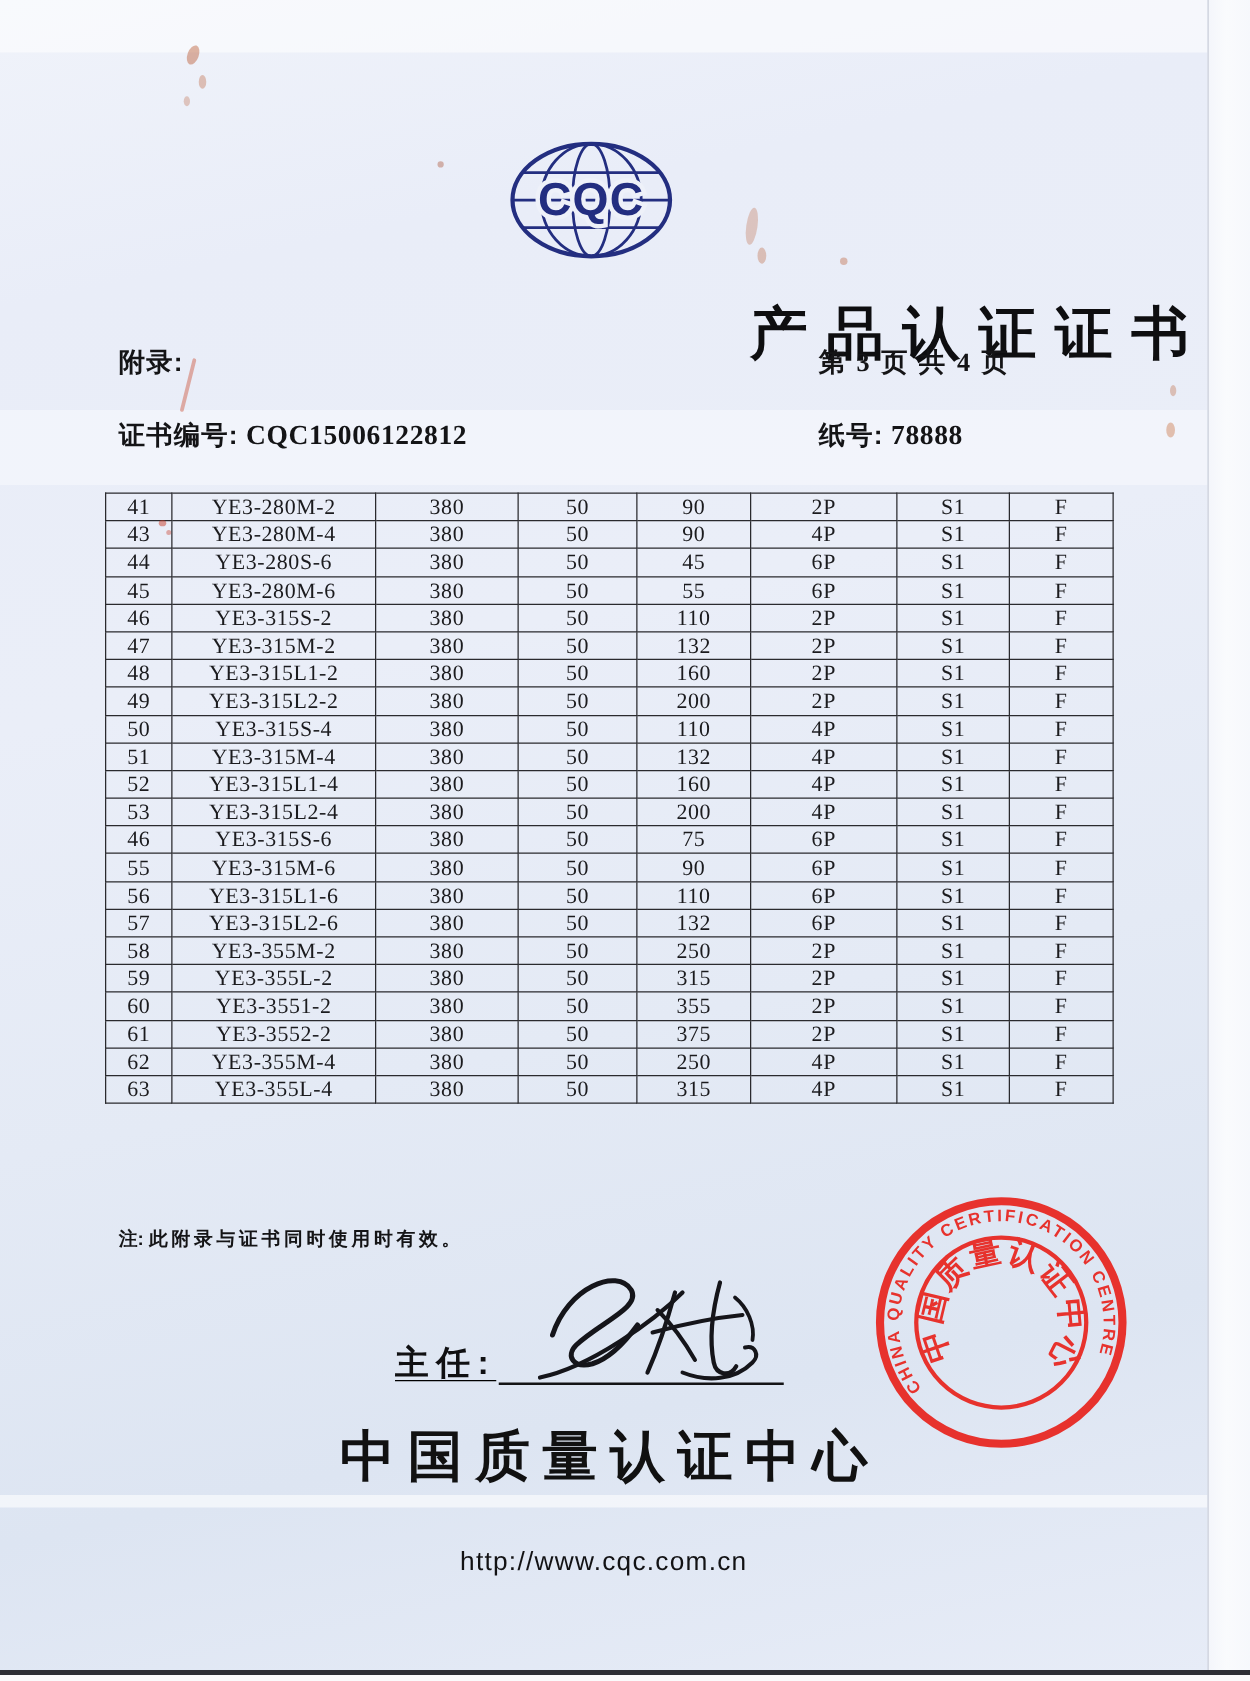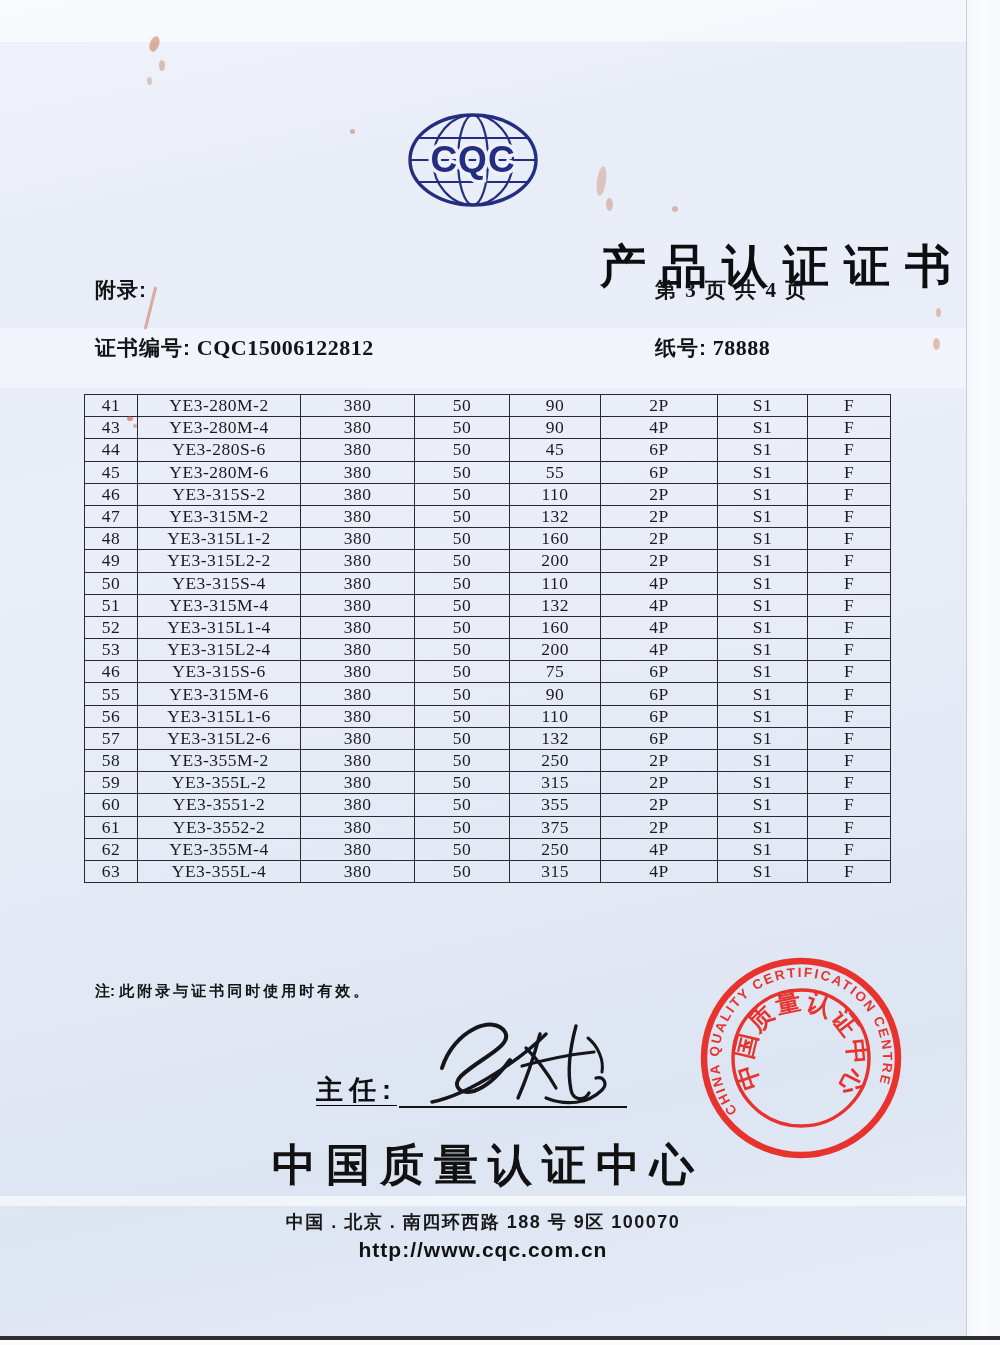--- a/index.html
+++ b/index.html
@@ -67,21 +67,21 @@
   .footer-org{
     position:absolute;left:0;top:1136px;width:966px;text-align:center;
     font-size:44px;font-weight:700;color:#111;letter-spacing:10px;text-indent:10px;
   }
   .footer-addr{
     position:absolute;left:0;top:1210px;width:966px;text-align:center;
     font-size:18px;font-weight:700;color:#18181a;letter-spacing:1.5px;
   }
   .footer-url{
     position:absolute;left:0;top:1238px;width:966px;text-align:center;
-    font-size:21px;font-weight:700;color:#121214;letter-spacing:1px;
+    font-size:21px;font-weight:400;color:#121214;letter-spacing:1px;
   }
   
   .stain{position:absolute;border-radius:50%;pointer-events:none;}
   .s1{left:150px;top:36px;width:9px;height:16px;background:rgba(187,92,52,.45);transform:rotate(20deg);}
   .s2{left:159px;top:60px;width:6px;height:11px;background:rgba(187,92,52,.35);}
   .s3{left:147px;top:77px;width:5px;height:8px;background:rgba(187,92,52,.3);}
   .s4{left:350px;top:129px;width:5px;height:5px;background:rgba(170,80,50,.4);}
   .s5{left:597px;top:166px;width:9px;height:30px;background:rgba(190,100,60,.3);transform:rotate(8deg);}
   .s6{left:606px;top:198px;width:7px;height:13px;background:rgba(190,100,60,.35);}
   .s7{left:672px;top:206px;width:6px;height:6px;background:rgba(190,100,60,.4);}
@@ -394,21 +394,20 @@
     </defs>
     <text font-family="Liberation Sans, sans-serif" font-size="13.5" font-weight="bold" fill="#e8251f" letter-spacing="2">
       <textPath href="#arcOuter" startOffset="1">CHINA QUALITY CERTIFICATION CENTRE</textPath>
     </text>
     <text font-family="Liberation Sans, sans-serif" font-size="25" font-weight="bold" fill="#e8251f" letter-spacing="2">
       <textPath href="#arcInner" startOffset="0">中国质量认证中心</textPath>
     </text>
   </svg>
 
   <div class="footer-org">中国质量认证中心</div>
-  <div class="footer-addr">中国 . 北京 . 南四环西路 188 号 9区 100070</div>
   <div class="footer-url">http://www.cqc.com.cn</div>
 
   <div class="stain s1"></div>
   <div class="stain s2"></div>
   <div class="stain s3"></div>
   <div class="stain s4"></div>
   <div class="stain s5"></div>
   <div class="stain s6"></div>
   <div class="stain s7"></div>
   <div class="stain s8"></div>

